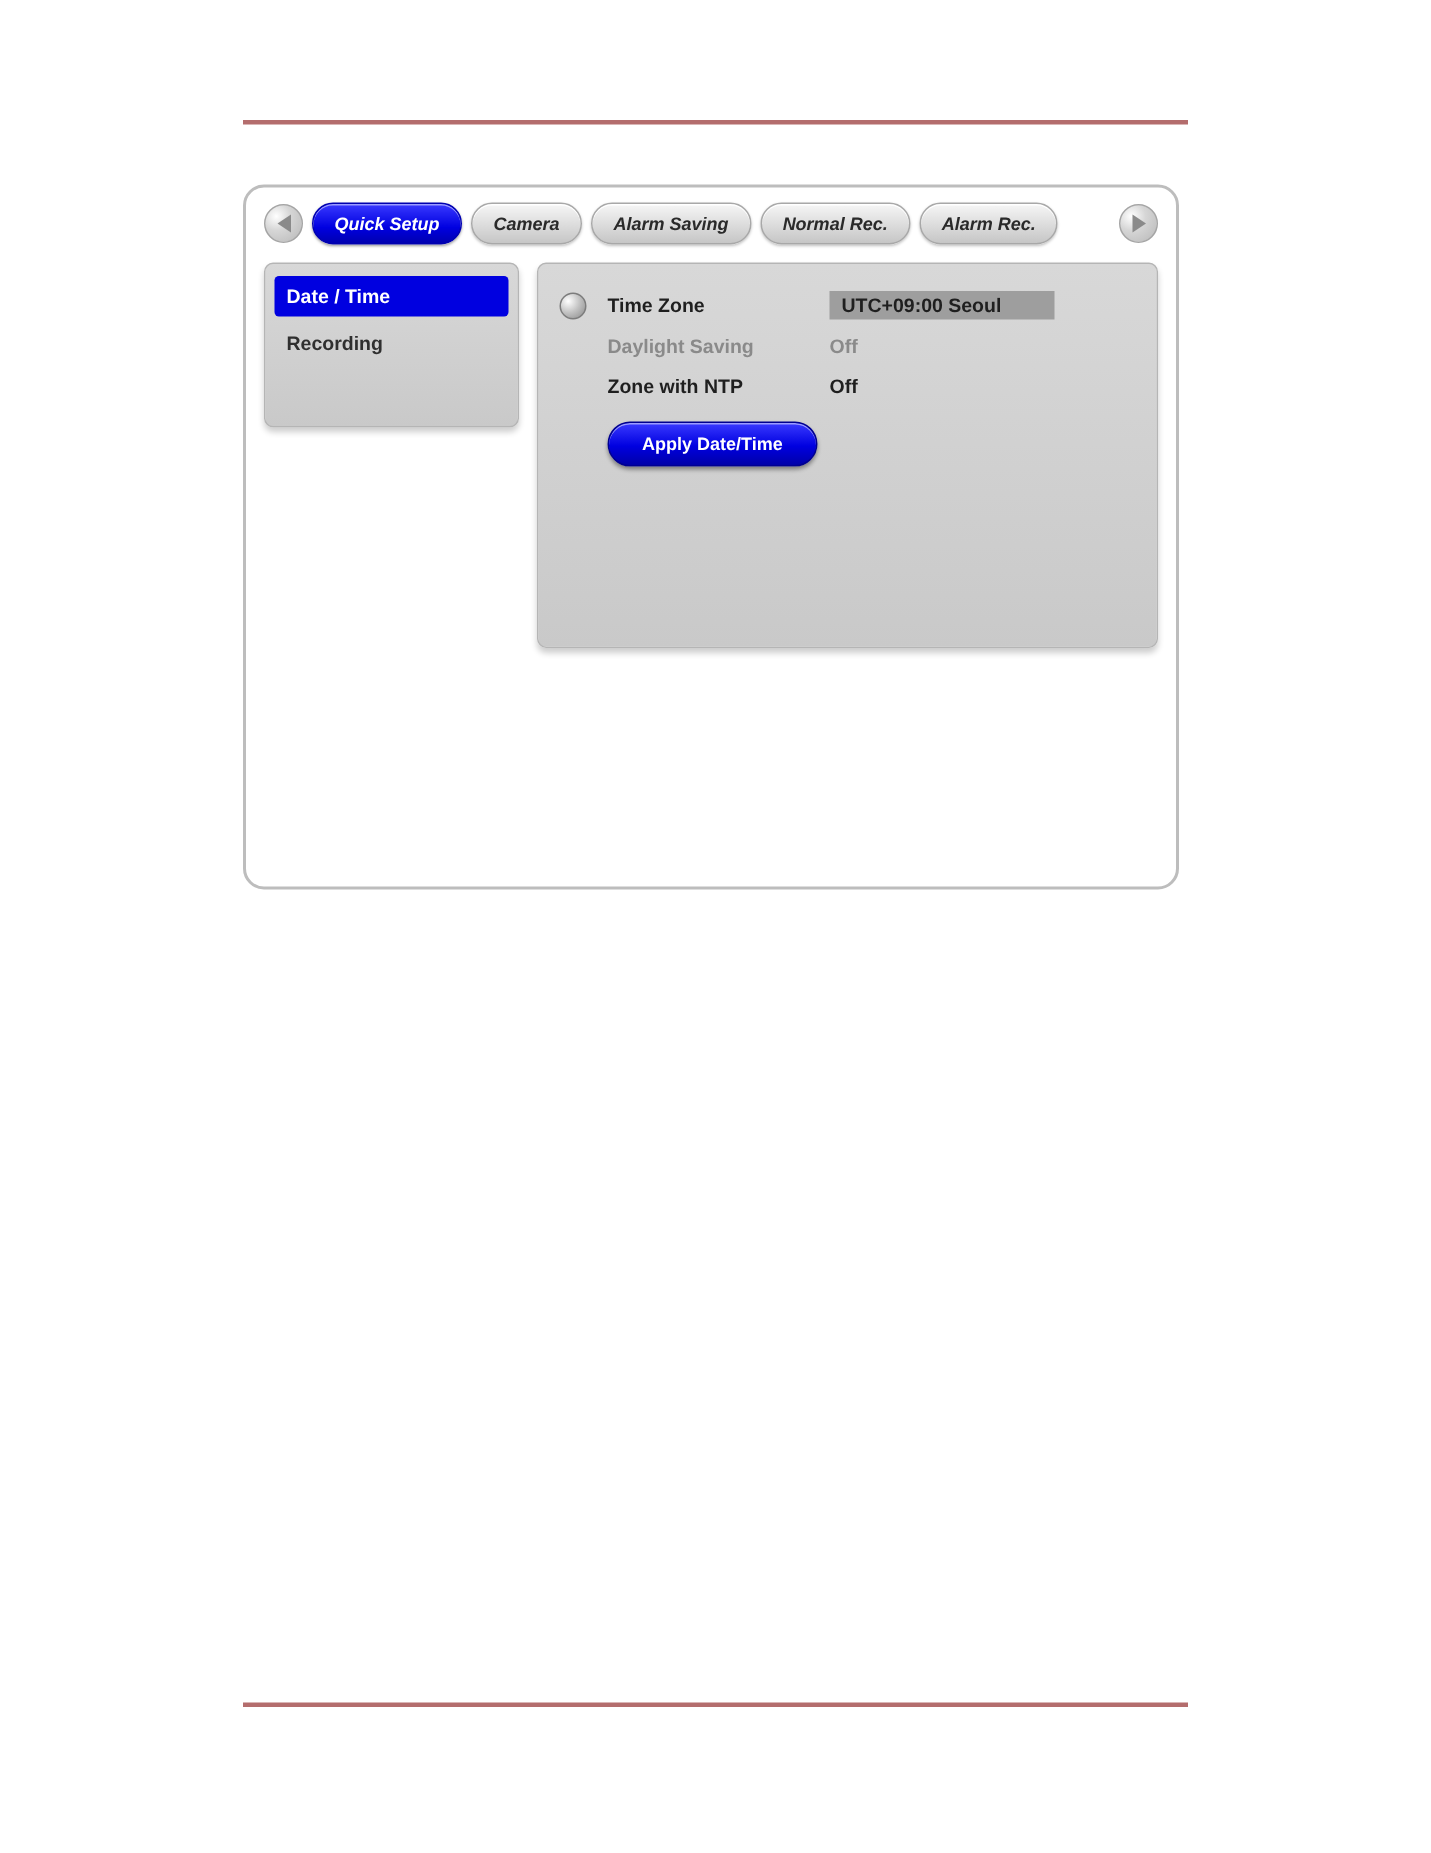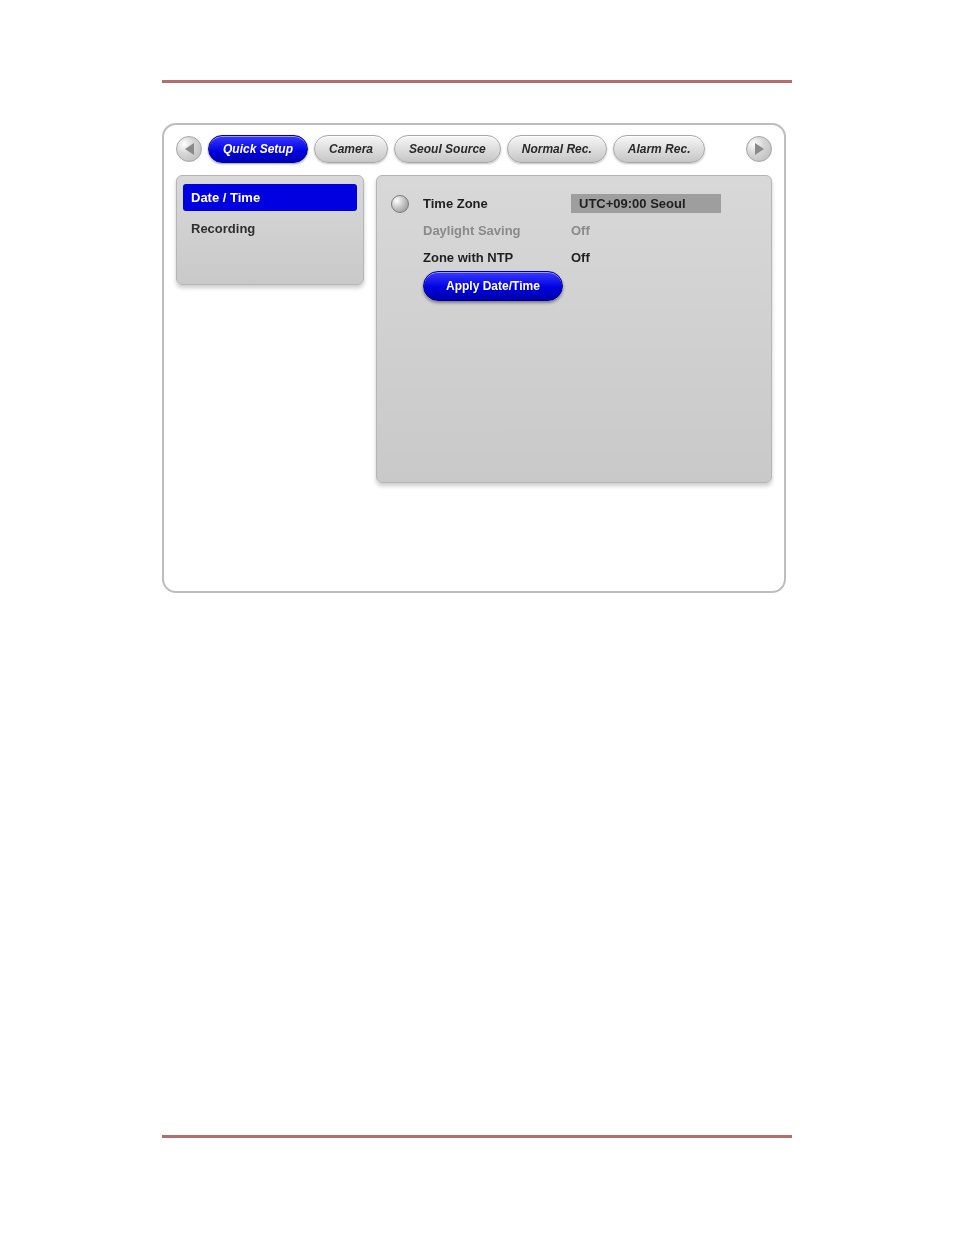--- a/index.html
+++ b/index.html
@@ -78,21 +78,21 @@
     background: linear-gradient(to bottom, #3a3aff 0%, #0000e0 60%, #0000b0 100%);
     color: #ffffff;
     border-color: #0000b0;
     box-shadow: inset 0 1px 0 rgba(255,255,255,0.5), 0 1px 2px rgba(0,0,0,0.4);
   }
   .body {
     display: flex;
     gap: 12px;
   }
   .sidebar {
-    width: 188px;
+    width: 170px;
     background: linear-gradient(to bottom, #d8d8d8 0%, #c9c9c9 100%);
     border: 1px solid #b5b5b5;
     border-radius: 6px;
     padding: 8px 6px 14px 6px;
     box-shadow: 0 3px 4px rgba(0,0,0,0.2);
     height: 110px;
   }
   .side-item {
     font-size: 13px;
     font-weight: bold;
@@ -105,21 +105,21 @@
     background: #0000e0;
     color: #ffffff;
   }
   .content {
     flex: 1;
     background: linear-gradient(to bottom, #d8d8d8 0%, #c9c9c9 100%);
     border: 1px solid #b5b5b5;
     border-radius: 6px;
     padding: 14px 14px 20px 14px;
     box-shadow: 0 3px 4px rgba(0,0,0,0.2);
-    height: 308px;
+    height: 257px;
   }
   .row {
     display: flex;
     align-items: center;
     min-height: 27px;
     font-size: 13px;
     font-weight: bold;
     color: #1f1f1f;
   }
   .row .icon-col {
@@ -145,20 +145,21 @@
     min-width: 150px;
     font-weight: bold;
   }
   .little-ball {
     width: 18px; height: 18px;
     border-radius: 50%;
     background: radial-gradient(circle at 30% 30%, #ffffff 0%, #c0c0c0 50%, #8a8a8a 100%);
     border: 1px solid #7c7c7c;
   }
   .apply-row {
+    margin-top: 10px;
     padding-left: 32px;
   }
   .apply-btn {
     height: 30px;
     border-radius: 15px;
     padding: 0 22px;
     display: inline-flex;
     align-items: center;
     justify-content: center;
     font-size: 12px;
@@ -176,21 +177,21 @@
   <div class="hr"></div>
 
   <div class="window">
 
     <div class="tabbar">
       <div class="nav-circle left">
         <div class="tri"></div>
       </div>
       <div class="pill active">Quick Setup</div>
       <div class="pill">Camera</div>
-      <div class="pill">Seoul Source</div>
+      <div class="pill">Alarm Saving</div>
       <div class="pill">Normal Rec.</div>
       <div class="pill">Alarm Rec.</div>
       <div class="nav-circle right">
         <div class="tri"></div>
       </div>
     </div>
 
     <div class="body">
       <div class="sidebar">
         <div class="side-item active">Date / Time</div>

